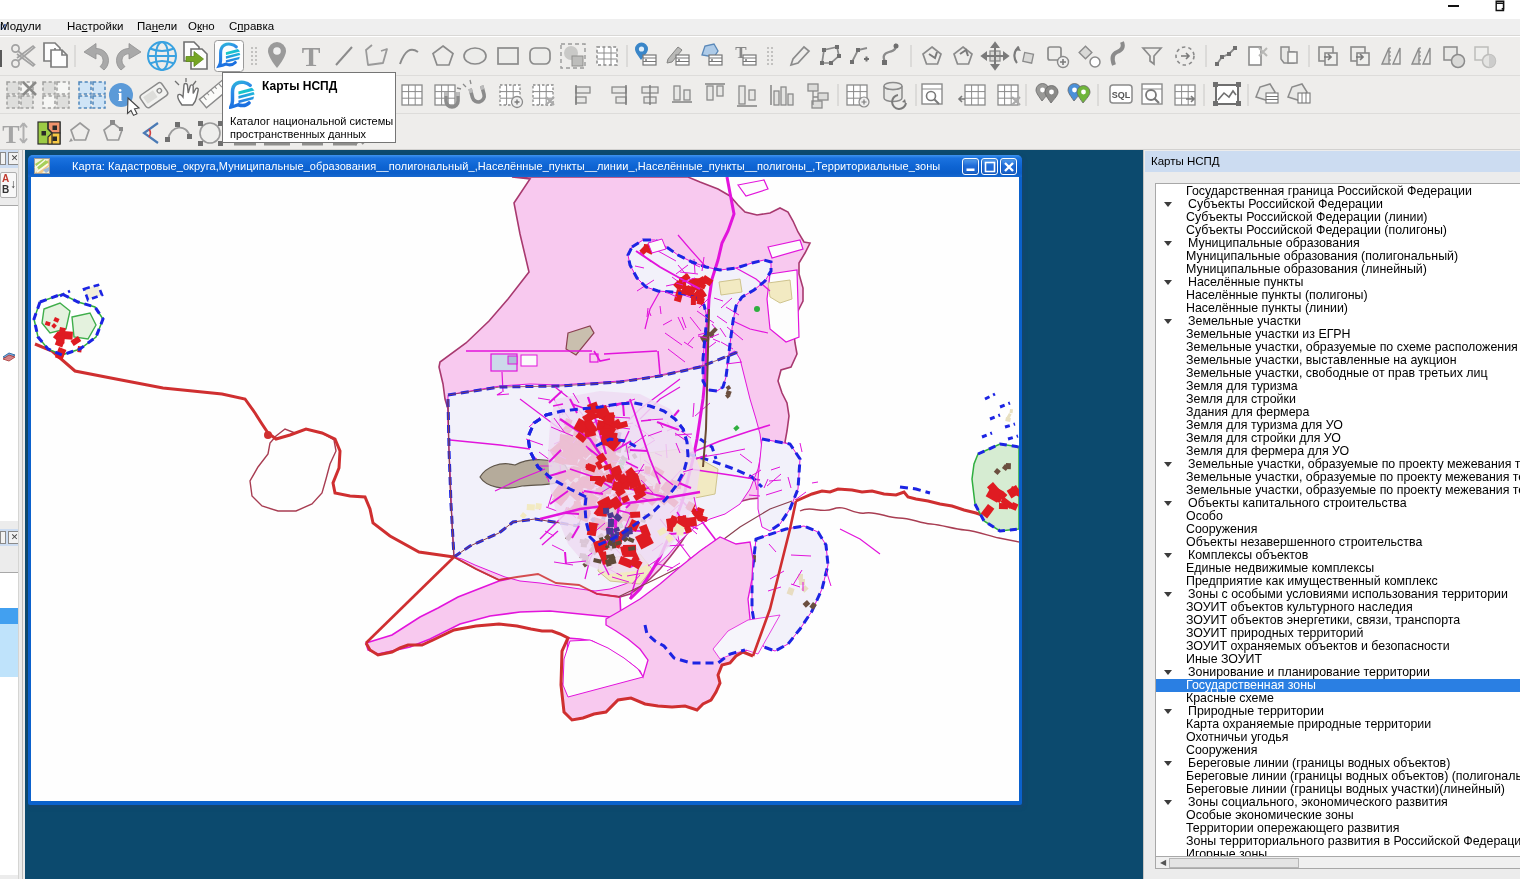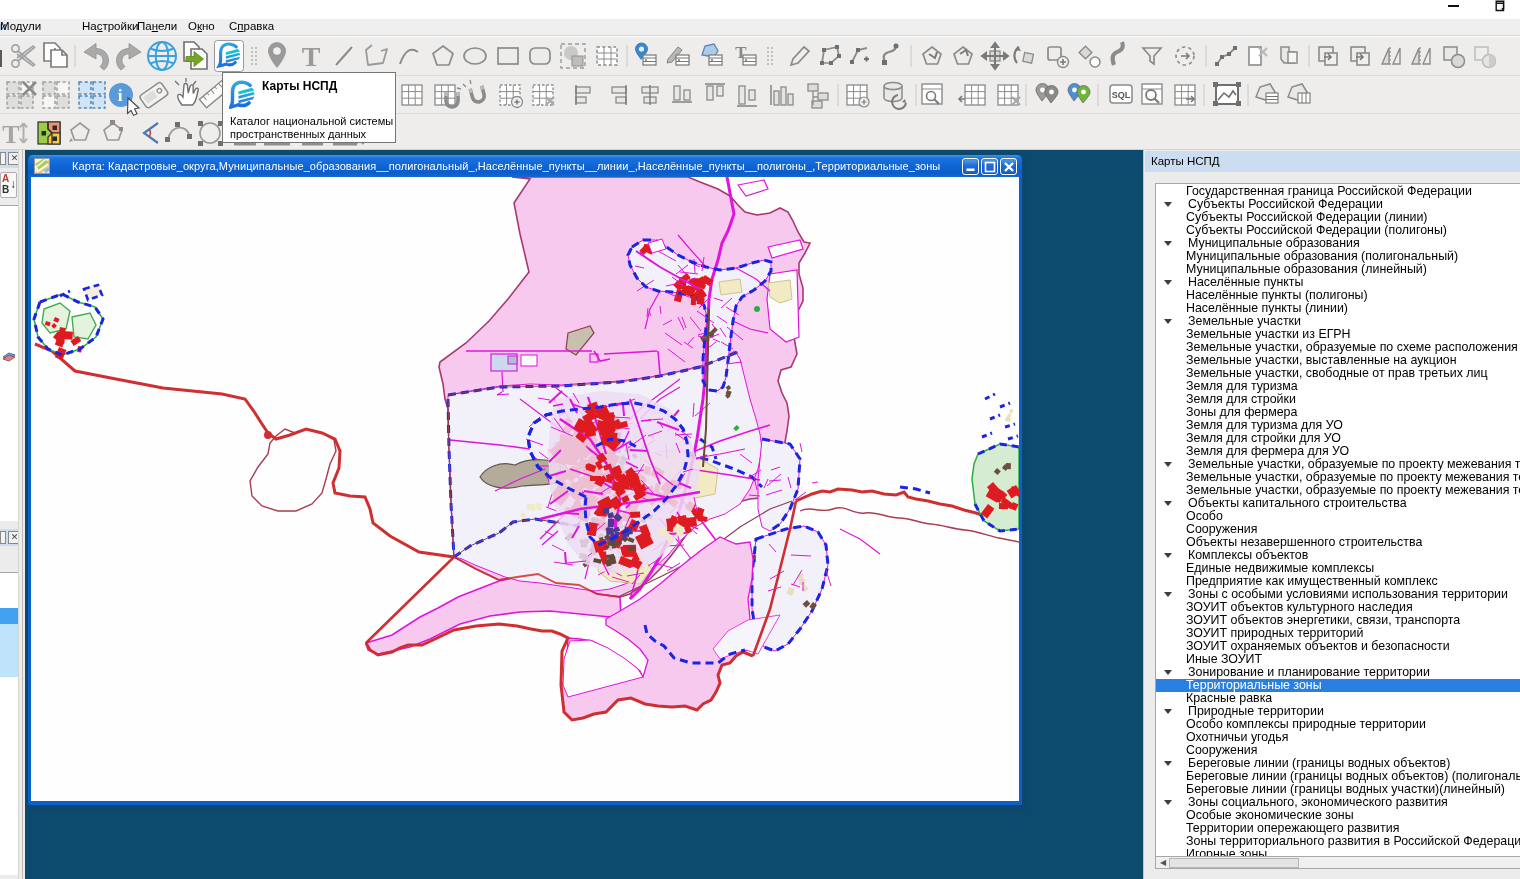--- a/index.html
+++ b/index.html
@@ -51,21 +51,21 @@
 <div id="app">
   <div id="topstrip">
     <div class="winbtn" style="left:1448px;top:5px;width:11px;height:2px;background:#111;"></div>
     <svg class="winbtn" style="left:1493px;top:0px" width="12" height="12" viewBox="0 0 12 12">
         <path d="M3.2 3.2 h7.3 v7.3 h-7.3 z M3.2 3.2 v-2 h7.5 v7.5 h-2" fill="none" stroke="#111" stroke-width="1.4"></path>
       </svg>
   </div>
   <div id="menubar">
     <span class="mi" style="left:0px;color:#1b3f8f;">и</span>
     <span class="mi" style="left:0;">Мо<u>д</u>ули</span>
-    <span class="mi" style="left:82px;text-align:right;">На<u>с</u>тройки</span>
+    <span class="mi" style="left:67px;text-align:right;">На<u>с</u>тройки</span>
     <span class="mi" style="left:137px;">Па<u>н</u>ели</span>
     <span class="mi" style="left:188px;">О<u>к</u>но</span>
     <span class="mi" style="left:229px;">С<u>п</u>равка</span>
   </div>
   <div id="tb">
     <svg id="tbsvg" width="1520" height="113" viewBox="0 0 1520 113">
         <line x1="0" y1="38.5" x2="1520" y2="38.5" stroke="#dddcda" stroke-width="1"></line>
 <line x1="0" y1="76.5" x2="1520" y2="76.5" stroke="#dddcda" stroke-width="1"></line>
 <line x1="0" y1="112.5" x2="1520" y2="112.5" stroke="#d2d1cf" stroke-width="1"></line>
 <g stroke="#a2a2a2" stroke-width="1.7" fill="none">
@@ -1226,45 +1226,45 @@
 <div class="tr g"><span class="arr"></span>Населённые пункты</div>
 <div class="tr c">Населённые пункты (полигоны)</div>
 <div class="tr c">Населённые пункты (линии)</div>
 <div class="tr g"><span class="arr"></span>Земельные участки</div>
 <div class="tr c">Земельные участки из ЕГРН</div>
 <div class="tr c">Земельные участки, образуемые по схеме расположения земельного участка</div>
 <div class="tr c">Земельные участки, выставленные на аукцион</div>
 <div class="tr c">Земельные участки, свободные от прав третьих лиц</div>
 <div class="tr c">Земля для туризма</div>
 <div class="tr c">Земля для стройки</div>
-<div class="tr c">Зоны для фермера</div>
+<div class="tr c">Здания для фермера</div>
 <div class="tr c">Земля для туризма для УО</div>
 <div class="tr c">Земля для стройки для УО</div>
 <div class="tr c">Земля для фермера для УО</div>
 <div class="tr g"><span class="arr"></span>Земельные участки, образуемые по проекту межевания территории</div>
 <div class="tr c">Земельные участки, образуемые по проекту межевания территории</div>
 <div class="tr c">Земельные участки, образуемые по проекту межевания территории</div>
 <div class="tr g"><span class="arr"></span>Объекты капитального строительства</div>
 <div class="tr c">Особо</div>
 <div class="tr c">Сооружения</div>
 <div class="tr c">Объекты незавершенного строительства</div>
 <div class="tr g"><span class="arr"></span>Комплексы объектов</div>
 <div class="tr c">Единые недвижимые комплексы</div>
 <div class="tr c">Предприятие как имущественный комплекс</div>
 <div class="tr g"><span class="arr"></span>Зоны с особыми условиями использования территории</div>
 <div class="tr c">ЗОУИТ объектов культурного наследия</div>
 <div class="tr c">ЗОУИТ объектов энергетики, связи, транспорта</div>
 <div class="tr c">ЗОУИТ природных территорий</div>
 <div class="tr c">ЗОУИТ охраняемых объектов и безопасности</div>
 <div class="tr c">Иные ЗОУИТ</div>
 <div class="tr g"><span class="arr"></span>Зонирование и планирование территории</div>
-<div class="tr c sel">Территориальные зоны</div>
-<div class="tr c">Красные равка</div>
+<div class="tr c sel">Государственная зоны</div>
+<div class="tr c">Красные схеме</div>
 <div class="tr g"><span class="arr"></span>Природные территории</div>
-<div class="tr c">Особо комплексы природные территории</div>
+<div class="tr c">Карта охраняемые природные территории</div>
 <div class="tr c">Охотничьи угодья</div>
 <div class="tr c">Сооружения</div>
 <div class="tr g"><span class="arr"></span>Береговые линии (границы водных объектов)</div>
 <div class="tr c">Береговые линии (границы водных объектов) (полигональный)</div>
 <div class="tr c">Береговые линии (границы водных участки)(линейный)</div>
 <div class="tr g"><span class="arr"></span>Зоны социального, экономического развития</div>
 <div class="tr c">Особые экономические зоны</div>
 <div class="tr c">Территории опережающего развития</div>
 <div class="tr c">Зоны территориального развития в Российской Федерации</div>
 <div class="tr c">Игорные зоны</div>

